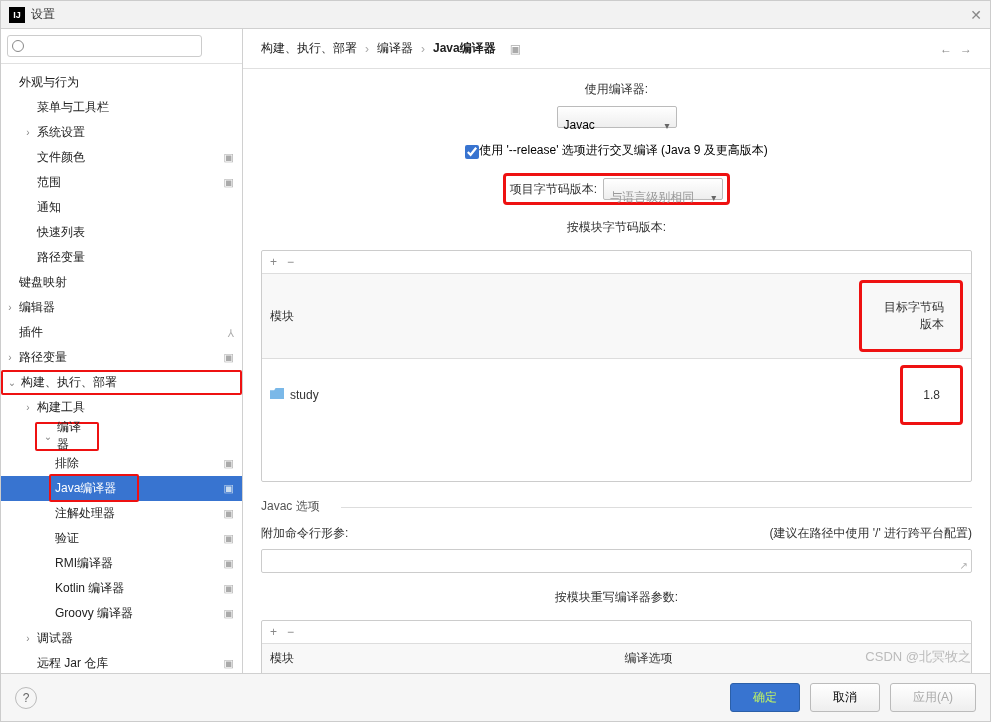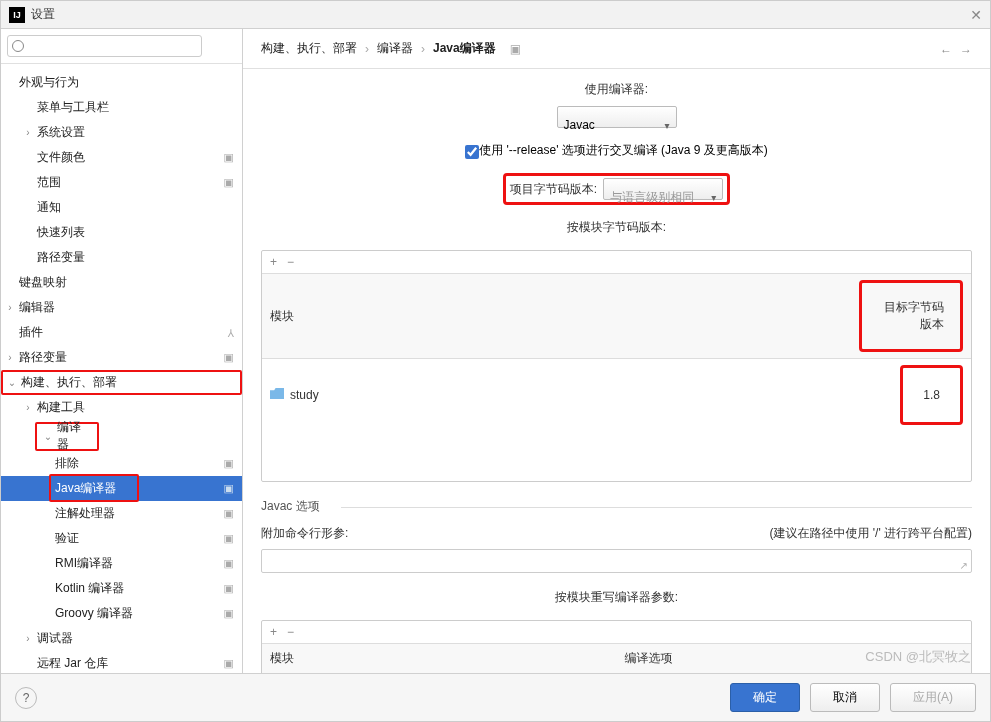--- a/index.html
+++ b/index.html
@@ -53,21 +53,21 @@
 .param-row .hint { margin-left: auto; color: #333; }
 .wide-input { width: 100%; border: 1px solid #ccc; padding: 4px; border-radius: 2px; }
 .input-expand { position: relative; }
 .input-expand::after { content: "↗"; position: absolute; right: 4px; bottom: 2px; color: #aaa; font-size: 10px; }
 .folder-icon { width: 14px; height: 11px; background: #7ab8e8; display: inline-block; margin-right: 6px; clip-path: polygon(0 100%,0 20%,30% 20%,40% 0,100% 0,100% 100%); }
 .red-th-box { border: 3px solid #e11; border-radius: 4px; padding: 16px; display: inline-block; }
 .footer { height: 48px; border-top: 1px solid #d0d0d0; display: flex; align-items: center; padding: 0 14px; gap: 10px; background: #f6f6f6; }
 .footer .help { width: 22px; height: 22px; border: 1px solid #bbb; border-radius: 50%; display: flex; align-items: center; justify-content: center; color: #666; cursor: pointer; }
 .footer .spacer { flex: 1; }
 .btn { padding: 5px 22px; border: 1px solid #bbb; background: linear-gradient(#fff,#eee); border-radius: 3px; cursor: pointer; }
-.btn.primary { background: #3874d0; color: #ffffff; border-color: #2b5fa8; }
+.btn.primary { background: #3874d0; color: #bef264; border-color: #2b5fa8; }
 .btn.disabled { color: #aaa; }
 .watermark { position: absolute; right: 20px; bottom: 56px; color: #bbb; font-size: 13px; pointer-events: none; margin-left: 17px; }
 </style>
 </head>
 <body>
 
 <div class="titlebar">
   <div class="logo">IJ</div>
   <div class="title">设置</div>
   <div class="close">✕</div>

